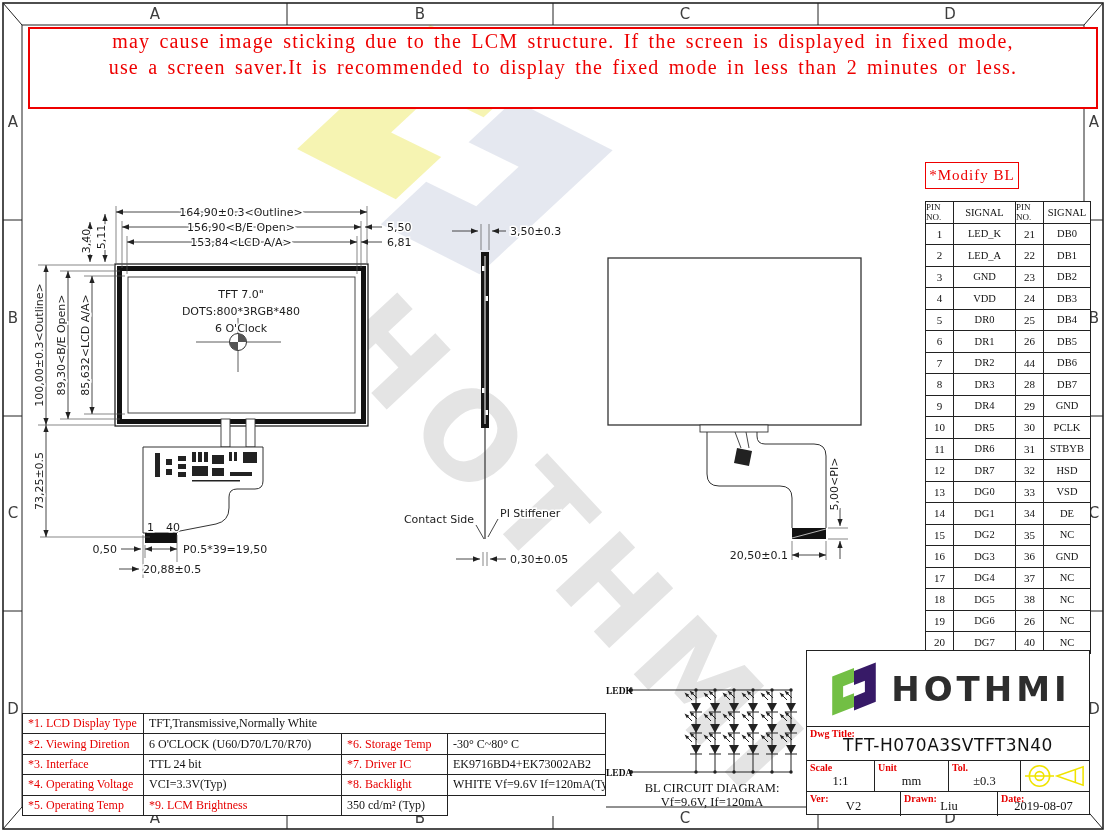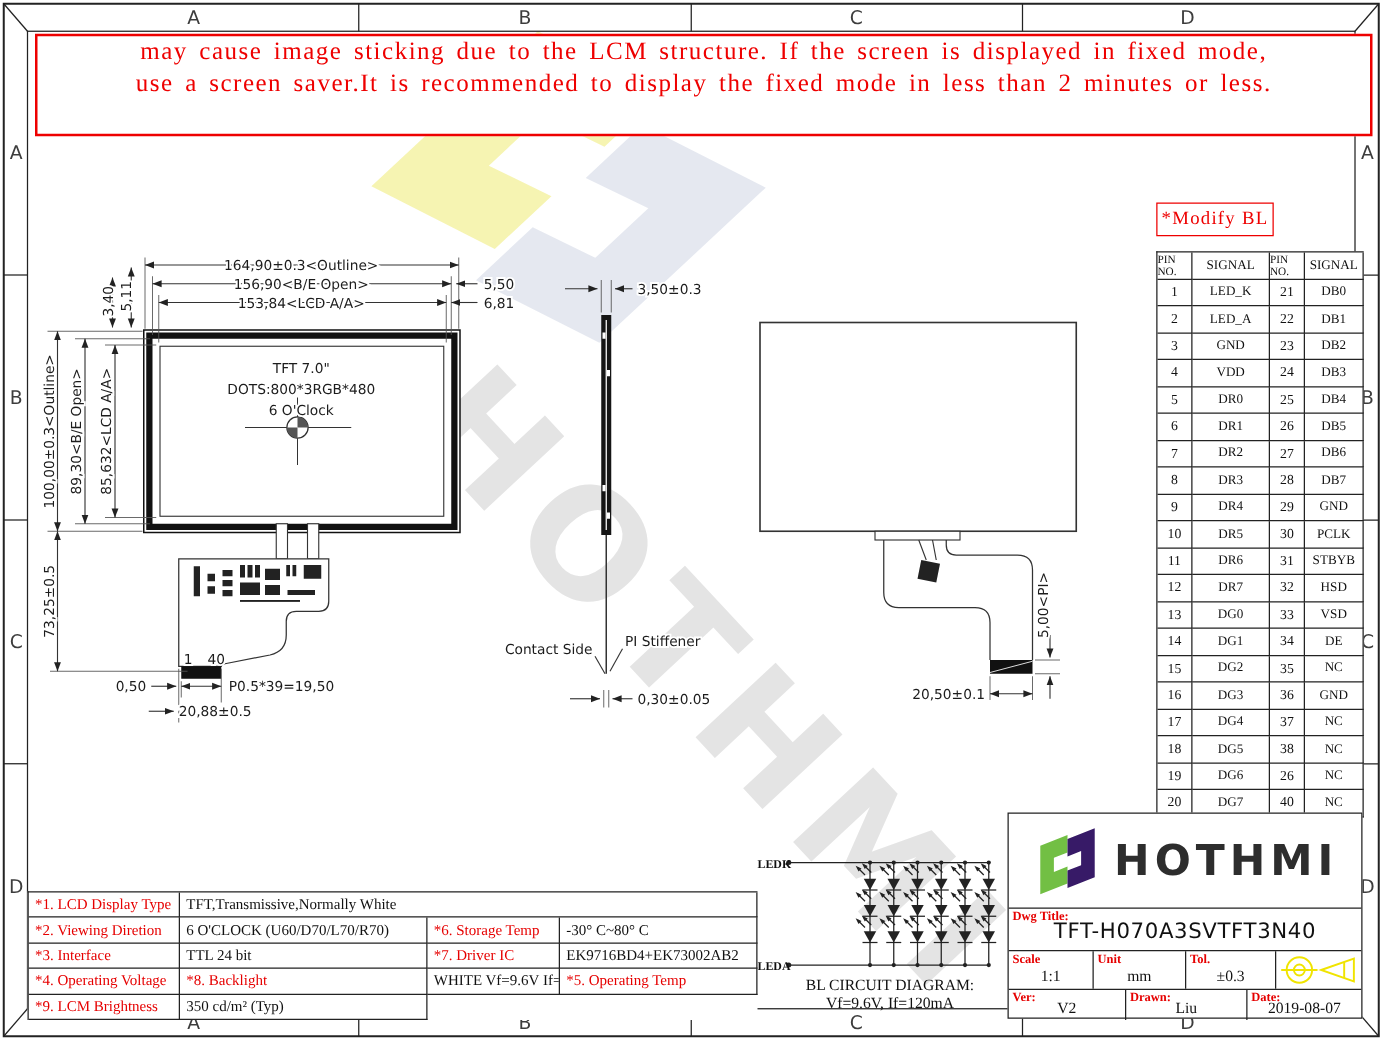--- a/index.html
+++ b/index.html
@@ -365,21 +365,21 @@
     <div class="pt-cell pt-num">25</div>
     <div class="pt-cell">DB4</div>
 
     <div class="pt-cell pt-num">6</div>
     <div class="pt-cell">DR1</div>
     <div class="pt-cell pt-num">26</div>
     <div class="pt-cell">DB5</div>
 
     <div class="pt-cell pt-num">7</div>
     <div class="pt-cell">DR2</div>
-    <div class="pt-cell pt-num">27</div>
+    <div class="pt-cell pt-num">44</div>
     <div class="pt-cell">DB6</div>
 
     <div class="pt-cell pt-num">8</div>
     <div class="pt-cell">DR3</div>
     <div class="pt-cell pt-num">28</div>
     <div class="pt-cell">DB7</div>
 
     <div class="pt-cell pt-num">9</div>
     <div class="pt-cell">DR4</div>
     <div class="pt-cell pt-num">29</div>
@@ -449,20 +449,21 @@
     <div class="sp-cell">6 O'CLOCK (U60/D70/L70/R70)</div>
     <div class="sp-cell sp-label">*6. Storage Temp</div>
     <div class="sp-cell">-30° C~80° C</div>
 
     <div class="sp-cell sp-label">*3. Interface</div>
     <div class="sp-cell">TTL 24 bit</div>
     <div class="sp-cell sp-label">*7. Driver IC</div>
     <div class="sp-cell">EK9716BD4+EK73002AB2</div>
 
     <div class="sp-cell sp-label">*4. Operating Voltage</div>
+    <div class="sp-cell">VCI=3.3V(Typ)</div>
     <div class="sp-cell sp-label">*8. Backlight</div>
     <div class="sp-cell">WHITE Vf=9.6V If=120mA(Typ)</div>
 
     <div class="sp-cell sp-label">*5. Operating Temp</div>
     <div class="sp-cell sp-label">*9. LCM Brightness</div>
     <div class="sp-cell">350 cd/m² (Typ)</div>
   </div>
 
 <div class="title-block">
   <div class="tb-logo-row">

